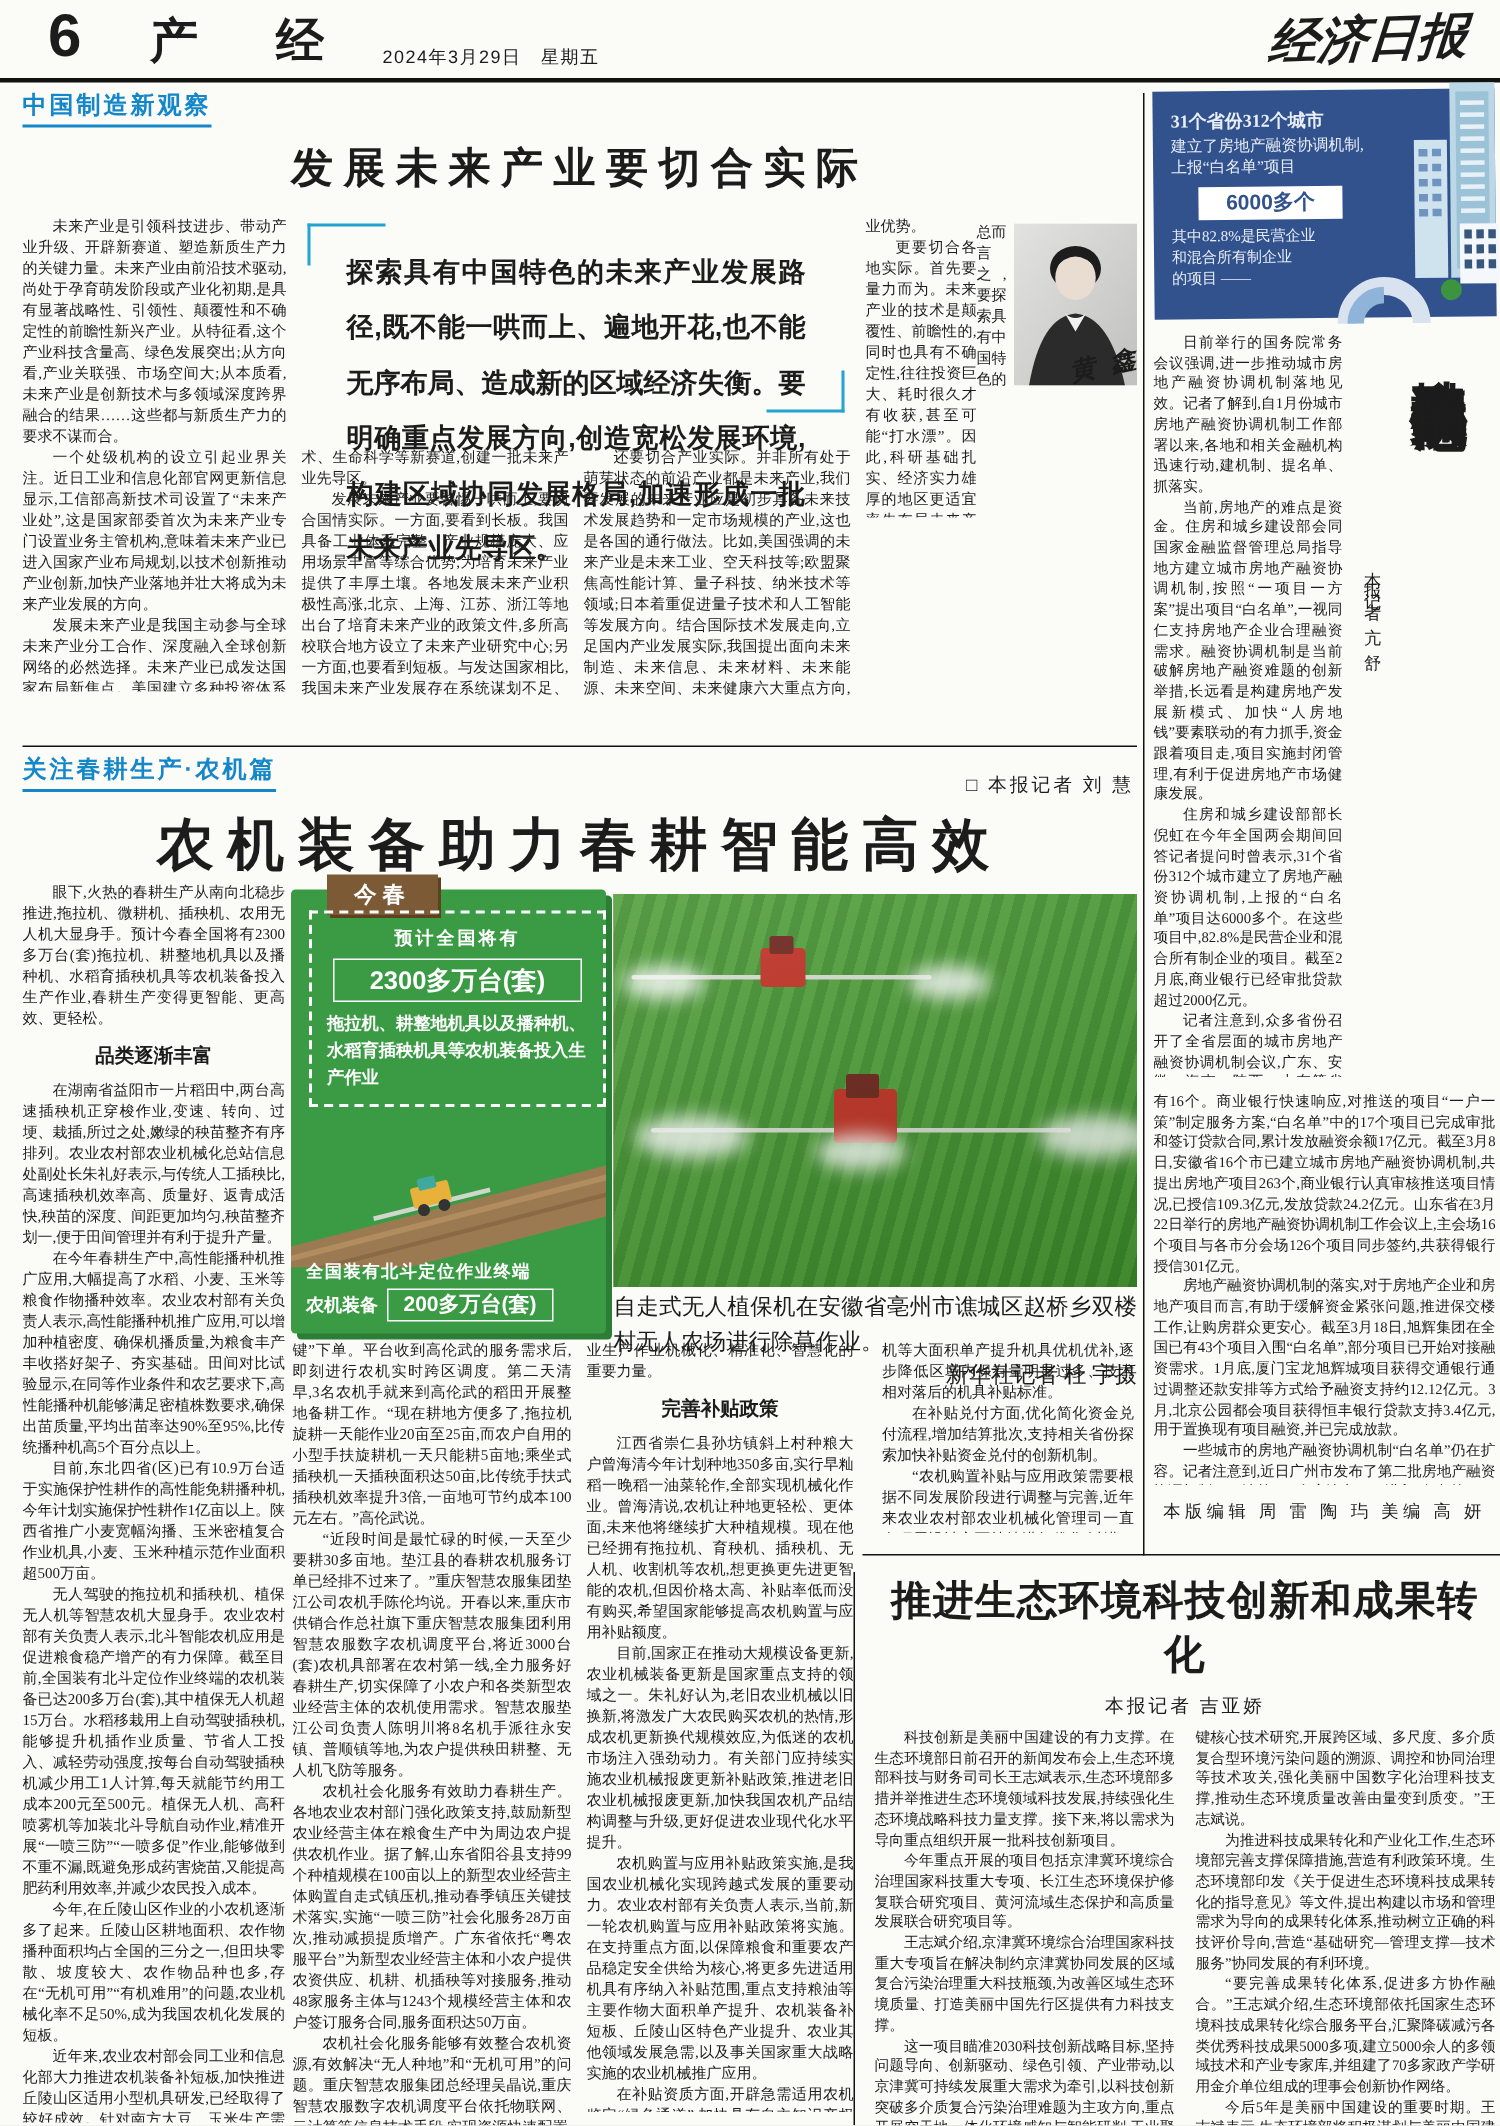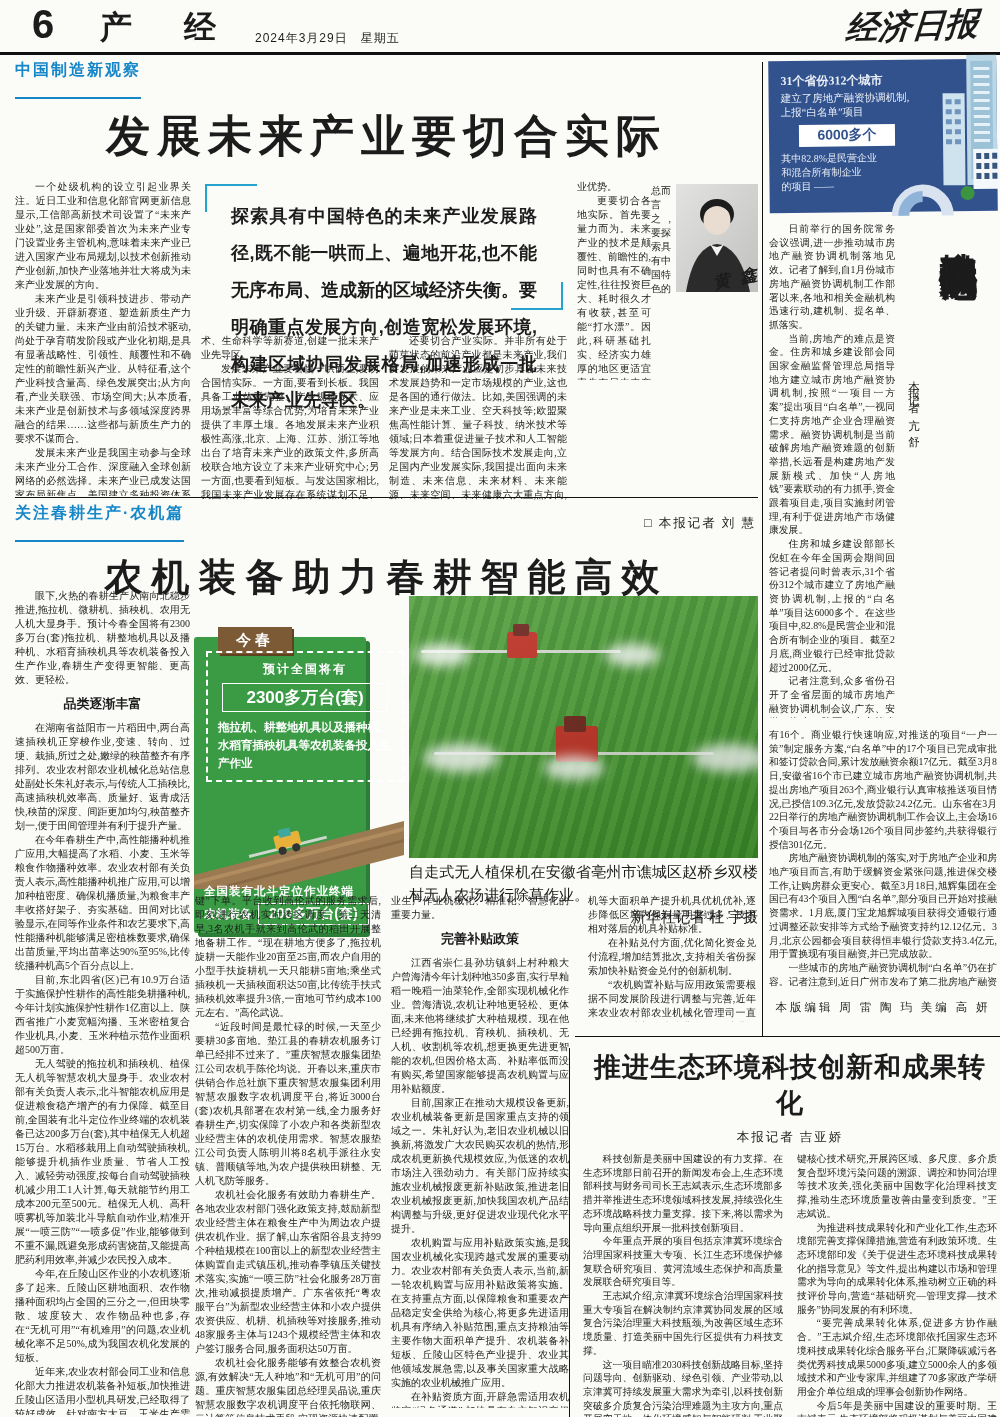--- a/index.html
+++ b/index.html
@@ -8,29 +8,29 @@
   
   .masthead{position:absolute;left:0;top:0;width:1000px;height:52px;}
   .page-num{position:absolute;left:32px;top:2px;font-size:40px;font-weight:900;font-family:"Liberation Sans",sans-serif;}
   .section-title{position:absolute;left:100px;top:6px;font-size:32px;font-weight:900;letter-spacing:22px;}
   .date-line{position:absolute;left:255px;top:30px;font-size:12px;letter-spacing:1px;font-family:"Liberation Sans",sans-serif;}
   .paper-logo{position:absolute;right:22px;top:4px;font-size:33px;font-weight:900;font-style:italic;
               transform:skewX(-6deg) rotate(-2deg);font-family:"Liberation Serif",serif;}
   .rule{position:absolute;background:#111;}
   
   .kicker{display:inline-block;color:var(--accent_blue,#1587c9);font-weight:900;font-size:16px;
-          font-family:"Liberation Sans",sans-serif;border-bottom:2px solid var(--accent_blue,#1587c9);padding-bottom:16px;letter-spacing:2px;}
+          font-family:"Liberation Sans",sans-serif;border-bottom:2px solid var(--accent_blue,#1587c9);padding-bottom:2px;letter-spacing:2px;}
   .t{font-size:10px;line-height:1.4;text-align:justify;overflow:hidden;}
   .t p{margin:0;text-indent:2em;}
   .cont p:first-child{text-indent:0;}
   .subhead{font-family:"Liberation Sans",sans-serif;font-weight:900;font-size:13px;text-align:center;margin:8px 0;text-indent:0;}
   
   .lead{position:absolute;left:15px;top:60px;width:743px;height:436px;}
   .lead-headline{margin:8px 0 0;text-align:center;font-family:"Liberation Sans",sans-serif;
-                 font-weight:900;font-size:44px;letter-spacing:7px;}
+                 font-weight:900;font-size:28px;letter-spacing:7px;}
   .lead-body{display:flex;gap:10px;margin-top:14px;height:316px;}
   .lead-c1{width:176px;height:316px;}
   .lead-mid{width:366px;display:flex;flex-direction:column;}
   .pull-quote{position:relative;padding:18px 30px 10px;font-family:"Liberation Sans",sans-serif;
               font-weight:700;font-size:18px;line-height:2.05;text-align:justify;height:106px;}
   .pull-quote::before{content:"";position:absolute;left:4px;top:4px;width:50px;height:26px;
               border-left:2px solid #24a3cf;border-top:2px solid #24a3cf;}
   .pull-quote::after{content:"";position:absolute;right:4px;bottom:4px;width:50px;height:26px;
               border-right:2px solid #24a3cf;border-bottom:2px solid #24a3cf;}
   .lead-mid-cols{display:flex;gap:10px;margin-top:20px;height:168px;}
@@ -65,22 +65,22 @@
   
   .farm{position:absolute;left:15px;top:503px;width:743px;height:914px;}
   .farm-byline{position:absolute;right:2px;top:12px;font-size:12.5px;letter-spacing:2px;}
   .farm-headline{margin:10px 0 0;text-align:center;font-weight:900;font-size:38px;letter-spacing:9px;
                  font-family:"Liberation Serif",serif;}
   .f-col1{position:absolute;left:0;top:86px;width:175px;height:826px;}
   .f-col2{position:absolute;left:180px;top:391px;width:186px;height:524px;}
   .f-col3{position:absolute;left:376px;top:391px;width:178px;height:524px;}
   .f-col4{position:absolute;left:573px;top:391px;width:168px;height:128px;}
   
-  .f-info{position:absolute;left:179px;top:90px;width:172px;height:296px;background:var(--green,#3a9b44);
-          border-radius:3px;box-shadow:4px 4px 0 #2c7d35;margin-top:44px;}
+  .f-info{position:absolute;left:179px;top:90px;width:210px;height:296px;background:var(--green,#3a9b44);
+          border-radius:3px;box-shadow:4px 4px 0 #2c7d35;}
   .f-tag{position:absolute;left:24px;top:-10px;background:var(--brown,#7b5a35);color:#fff;font-weight:900;
          font-size:15px;padding:4px 18px;letter-spacing:4px;box-shadow:2px 2px 0 #5d421f;}
   .dash-box{position:absolute;left:12px;top:14px;width:182px;border:2px dashed #fff;padding:8px 6px;
             color:#fff;text-align:center;}
   .db-l1{font-size:12px;font-weight:700;letter-spacing:2px;}
   .db-stat{margin:5px auto;width:140px;border:1.5px solid #fff;font-size:17px;font-weight:900;
            padding:2px 12px;font-family:"Liberation Sans",sans-serif;}
   .db-desc{font-size:11.5px;line-height:1.55;font-weight:700;text-align:left;padding:2px 4px 0;}
   .f-field{position:absolute;left:0;top:178px;width:210px;height:74px;overflow:hidden;}
   .f-bottom{position:absolute;left:10px;bottom:8px;width:190px;color:#fff;}
@@ -122,22 +122,22 @@
     </div>
     <div class="paper-logo">经济日报</div>
   </div>
   <div class="rule" style="left:0;top:52px;width:1000px;height:3px;"></div>
 
   <div class="lead">
     <span class="kicker">中国制造新观察</span>
     <h1 class="lead-headline">发展未来产业要切合实际</h1>
     <div class="lead-body">
       <div class="t lead-c1">
+          <p>未来产业是引领科技进步、带动产业升级、开辟新赛道、塑造新质生产力的关键力量。未来产业由前沿技术驱动,尚处于孕育萌发阶段或产业化初期,是具有显著战略性、引领性、颠覆性和不确定性的前瞻性新兴产业。从特征看,这个产业科技含量高、绿色发展突出;从方向看,产业关联强、市场空间大;从本质看,未来产业是创新技术与多领域深度跨界融合的结果……这些都与新质生产力的要求不谋而合。</p>
           <p>一个处级机构的设立引起业界关注。近日工业和信息化部官网更新信息显示,工信部高新技术司设置了“未来产业处”,这是国家部委首次为未来产业专门设置业务主管机构,意味着未来产业已进入国家产业布局规划,以技术创新推动产业创新,加快产业落地并壮大将成为未来产业发展的方向。</p>
-          <p>未来产业是引领科技进步、带动产业升级、开辟新赛道、塑造新质生产力的关键力量。未来产业由前沿技术驱动,尚处于孕育萌发阶段或产业化初期,是具有显著战略性、引领性、颠覆性和不确定性的前瞻性新兴产业。从特征看,这个产业科技含量高、绿色发展突出;从方向看,产业关联强、市场空间大;从本质看,未来产业是创新技术与多领域深度跨界融合的结果……这些都与新质生产力的要求不谋而合。</p>
           <p>发展未来产业是我国主动参与全球未来产业分工合作、深度融入全球创新网络的必然选择。未来产业已成发达国家布局新焦点。美国建立多种投资体系促进未来产业发展,德国滚动监测跟踪评估未来产业的发展情况,法国不断优化完善未来产业发展的具体领域。我国也在今年《政府工作报告》中明确提出,制定未来产业发展规划,开辟量子技</p>
         </div>
       <div class="lead-mid">
         <div class="pull-quote">探索具有中国特色的未来产业发展路径,既不能一哄而上、遍地开花,也不能无序布局、造成新的区域经济失衡。要明确重点发展方向,创造宽松发展环境,构建区域协同发展格局,加速形成一批未来产业先导区。</div>
         <div class="lead-mid-cols">
           <div class="t cont">
               <p>术、生命科学等新赛道,创建一批未来产业先导区。</p>
               <p>发展未来产业要警惕一哄而上,要切合国情实际。一方面,要看到长板。我国具备工业体系完整、产业规模庞大、应用场景丰富等综合优势,为培育未来产业提供了丰厚土壤。各地发展未来产业积极性高涨,北京、上海、江苏、浙江等地出台了培育未来产业的政策文件,多所高校联合地方设立了未来产业研究中心;另一方面,也要看到短板。与发达国家相比,我国未来产业发展存在系统谋划不足、技术底座不牢等问题,产业核心基础零部件、核心软件、先进基础工艺、关键基础材料等受制于人,高端领域人才匮乏,缺乏成熟经验和政策引导等。</p>
             </div>
           <div class="t">

